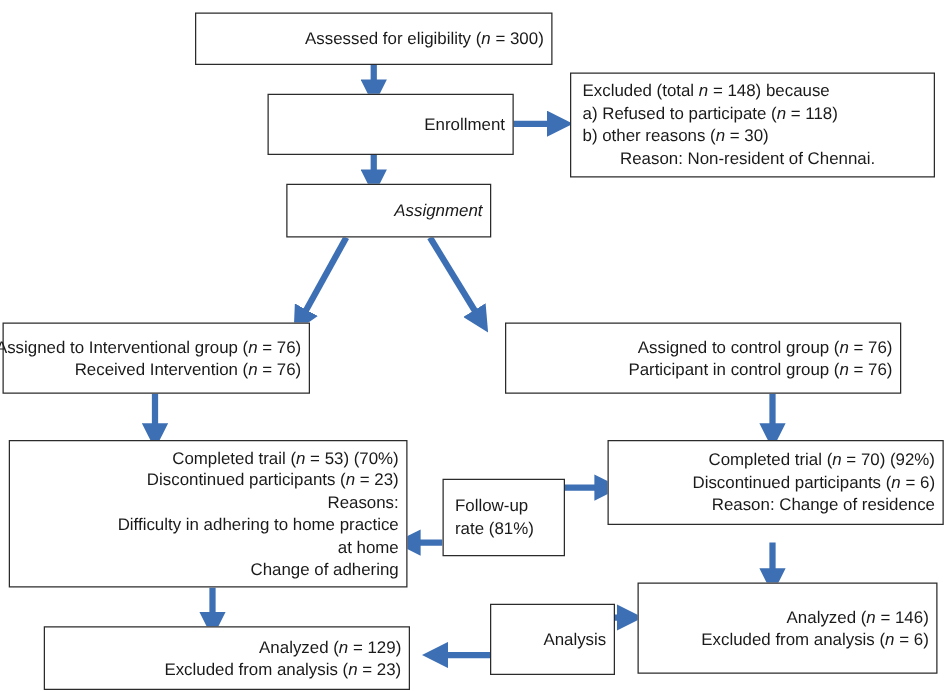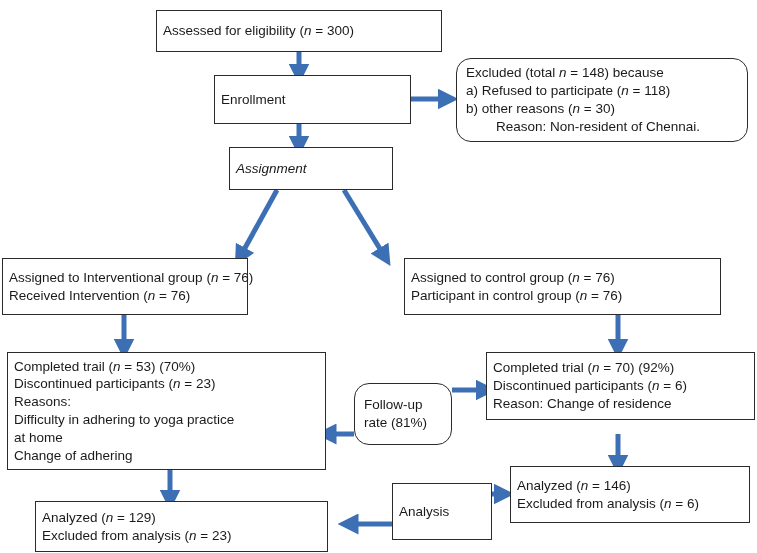--- a/index.html
+++ b/index.html
@@ -23,34 +23,33 @@
     height: 553px;
     pointer-events: none;
   }
   .node {
     position: absolute;
     box-sizing: border-box;
     border: 1.6px solid #2b2b2b;
     background: #ffffff;
     display: flex;
     flex-direction: column;
-    align-items: flex-start;
+    align-items: flex-end;
     justify-content: center;
     font-size: 13.5px;
     line-height: 1.32;
     color: #1a1a1a;
     text-align: center;
     padding: 2px 6px;
     z-index: 2;
   }
   .node.align-left {
     align-items: flex-start;
     text-align: left;
     padding-left: 9px;
-    border-radius: 15px;
   }
   .node .line {
     white-space: nowrap;
   }
   .node .indent {
     padding-left: 30px;
     text-align: right;
   }
   em.nv {
     font-style: italic;
@@ -123,37 +122,37 @@
 
   <div class="node" style="left:404px; top:258px; width:317px; height:57px;">
     <span class="line">Assigned to control group (<em class="nv">n</em> = 76)</span>
     <span class="line">Participant in control group (<em class="nv">n</em> = 76)</span>
   </div>
 
   <div class="node" style="left:7px; top:352px; width:319px; height:118px;">
     <span class="line">Completed trail (<em class="nv">n</em> = 53) (70%)</span>
     <span class="line">Discontinued participants (<em class="nv">n</em> = 23)</span>
     <span class="line">Reasons:</span>
-    <span class="line">Difficulty in adhering to yoga practice</span>
+    <span class="line">Difficulty in adhering to home practice</span>
     <span class="line">at home</span>
     <span class="line">Change of adhering</span>
   </div>
 
   <div class="node" style="left:486px; top:352px; width:269px; height:68px;">
     <span class="line">Completed trial (<em class="nv">n</em> = 70) (92%)</span>
     <span class="line">Discontinued participants (<em class="nv">n</em> = 6)</span>
     <span class="line">Reason: Change of residence</span>
   </div>
 
   <div class="node align-left" style="left:354px; top:383px; width:98px; height:62px;">
     <span class="line">Follow-up</span>
     <span class="line">rate (81%)</span>
   </div>
 
-  <div class="node" style="left:510px; top:466px; width:240px; height:57px;">
+  <div class="node" style="left:510px; top:466px; width:240px; height:73px;">
     <span class="line">Analyzed (<em class="nv">n</em> = 146)</span>
     <span class="line">Excluded from analysis (<em class="nv">n</em> = 6)</span>
   </div>
 
   <div class="node" style="left:392px; top:483px; width:100px; height:57px;">
     <span class="line">Analysis</span>
   </div>
 
   <div class="node" style="left:35px; top:501px; width:293px; height:51px;">
     <span class="line">Analyzed (<em class="nv">n</em> = 129)</span>

